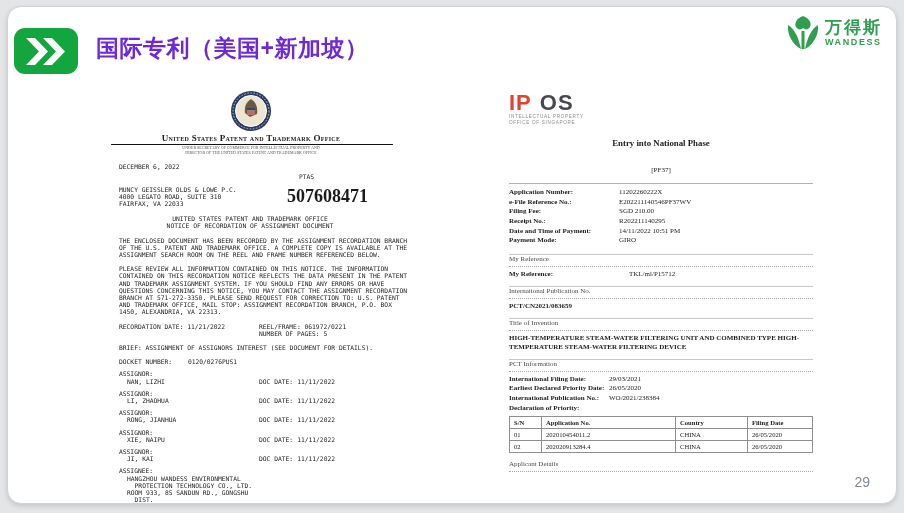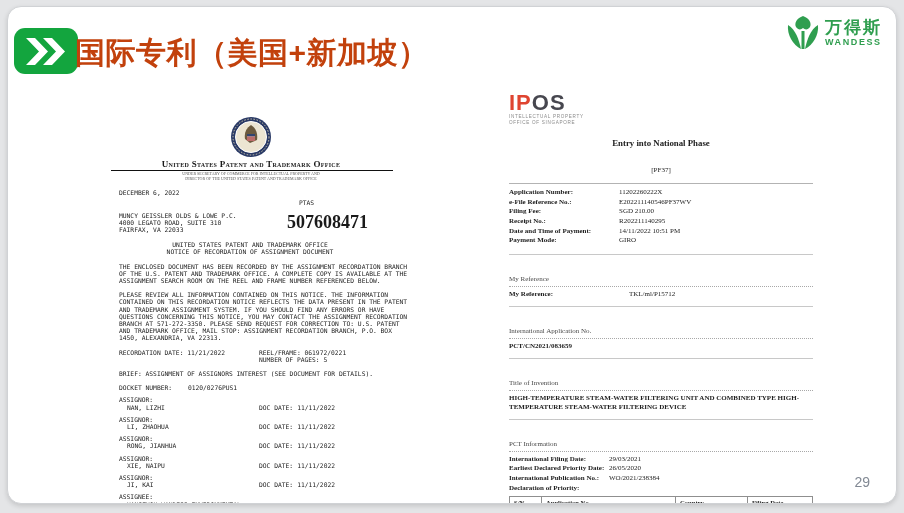--- a/index.html
+++ b/index.html
@@ -6,30 +6,30 @@
   html,body { width:904px; height:513px; }
   body { background:#e4e5e7; font-family:"Liberation Sans", sans-serif; position:relative; overflow:hidden; }
 
   .slide { position:absolute; left:7px; top:6px; width:890px; height:498px;
            background:#fff; border:1px solid #d0d2d5; border-radius:14px;
            box-shadow:0 2px 5px rgba(0,0,0,.14); overflow:hidden; }
 
   
   .badge { position:absolute; left:6px; top:21px; width:64px; height:46px;
            background:#13a53e; border-radius:11px; display:flex; align-items:center; justify-content:center; }
-  .title { position:absolute; left:67px; top:26px; font-size:30px; font-weight:bold; color:#c2410c;
+  .title { position:absolute; left:88px; top:26px; font-size:23px; font-weight:bold; color:#6d28d9;
            font-family:"Liberation Sans", sans-serif; letter-spacing:.5px; }
   .logo  { position:absolute; right:14px; top:8px; display:flex; align-items:center; gap:4px; }
   .logo-cn { font-size:17px; font-weight:bold; color:#2f9e4f; letter-spacing:2px; line-height:18px; }
   .logo-en { font-size:9px; font-weight:bold; color:#2f9e4f; letter-spacing:1.6px; line-height:10px; }
 
   .pagenum { position:absolute; right:26px; bottom:13px; font-size:14px; color:#828994; }
 
   
-  .doc-uspto { position:absolute; left:97px; top:103px; width:352px; height:400px;
+  .doc-uspto { position:absolute; left:97px; top:77px; width:352px; height:400px;
                color:#1a1a1a; }
   .uspto-head { width:292px; text-align:center; }
   .seal { display:block; margin:6px auto 1px; }
   .uspto-office { font-family:"Liberation Serif", serif; font-variant:small-caps;
                   font-weight:bold; font-size:9px; letter-spacing:.3px; }
   .uspto-rule { border-top:1.5px solid #111; margin:1px 4px 1px 6px; }
   .uspto-sub { font-family:"Liberation Serif", serif; font-size:4px; color:#555;
                line-height:4.6px; white-space:pre; text-align:center; }
   .uspto-body { padding-left:14px; width:330px;
                 font-family:"DejaVu Sans Mono", monospace; font-size:6.3px; line-height:7.2px; }
@@ -43,32 +43,32 @@
   .c1 { display:inline-block; width:140px; white-space:pre; }
   .ind { padding-left:8px; }
   .asg { margin-top:5px; }
   .lblgap { margin-right:4px; }
 
   
   .doc-ipos { position:absolute; left:501px; top:85px; width:304px; height:402px;
               font-family:"Liberation Serif", serif; color:#222; }
   .ipos-logo-word { font-family:"Liberation Sans", sans-serif; font-weight:900; font-size:22px;
                     letter-spacing:1px; line-height:22px; }
-  .ipos-red { color:#df4430; } .ipos-dark { color:#47474f; }
+  .ipos-red { color:#df4430; } .ipos-dark { color:#47474f;margin-left:8px; }
   .ipos-sub { font-family:"Liberation Sans", sans-serif; font-size:4.6px; color:#8b8b8b;
               letter-spacing:.7px; line-height:5.6px; white-space:pre; }
   .ipos-title { text-align:center; font-weight:bold; font-size:8.8px; margin-top:13px; }
   .ipos-code  { text-align:center; font-size:7px; margin-top:18px; }
   .hr-solid  { border-top:1px solid #b3b3b3; margin:9px 0 4px; }
   .hr-dot    { border-top:1px dotted #a8a8a8; margin:3px 0 3px; }
   .frow { display:flex; font-size:7px; line-height:9.6px; }
   .flabel { font-weight:bold; width:110px; flex:none; }
   .frow-pct .flabel { width:100px; }
   .section { font-size:7px; color:#4a4a4a; margin-top:7px; }
-  .sec-top { border-top:1px solid #c8c8c8; margin-top:8px; padding-top:20px; }
+  .sec-top { border-top:1px solid #c8c8c8; margin-top:8px; padding-top:0; }
   .bold-val { font-weight:bold; font-size:7px; line-height:8.6px; margin:2px 0; }
   .inv-title { font-weight:bold; font-size:7px; line-height:8.2px; margin:2px 0; }
   .myref-row { display:flex; font-size:7px; margin:3px 0 2px; }
   .myref-row .flabel { width:120px; }
   .prio-table { width:100%; border-collapse:collapse; margin-top:3px;
                 font-size:6.6px; }
   .prio-table th, .prio-table td { border:1px solid #8f8f8f; padding:2px 4px; text-align:left;
                                    height:12px; }
   .prio-table th { font-weight:bold; }
   .col-sn {width:32px;} .col-app {width:134px;} .col-ctry {width:72px;}
@@ -237,21 +237,21 @@
         <span>GIRO</span>
       </div>
 
     <div class="section sec-top">My Reference</div>
     <div class="hr-dot"></div>
     <div class="myref-row">
         <span class="flabel">My Reference:</span>
         <span>TKL/ml/P15712</span>
       </div>
 
-    <div class="section sec-top">International Application No.</div>
+    <div class="section sec-top">International Publication No.</div>
     <div class="hr-dot"></div>
     <div class="bold-val">PCT/CN2021/083659</div>
 
     <div class="section sec-top">Title of Invention</div>
     <div class="hr-dot"></div>
     <div class="inv-title">HIGH-TEMPERATURE STEAM-WATER FILTERING UNIT AND COMBINED TYPE HIGH-TEMPERATURE STEAM-WATER FILTERING DEVICE</div>
 
     <div class="section sec-top">PCT Information</div>
     <div class="hr-dot"></div>
 

